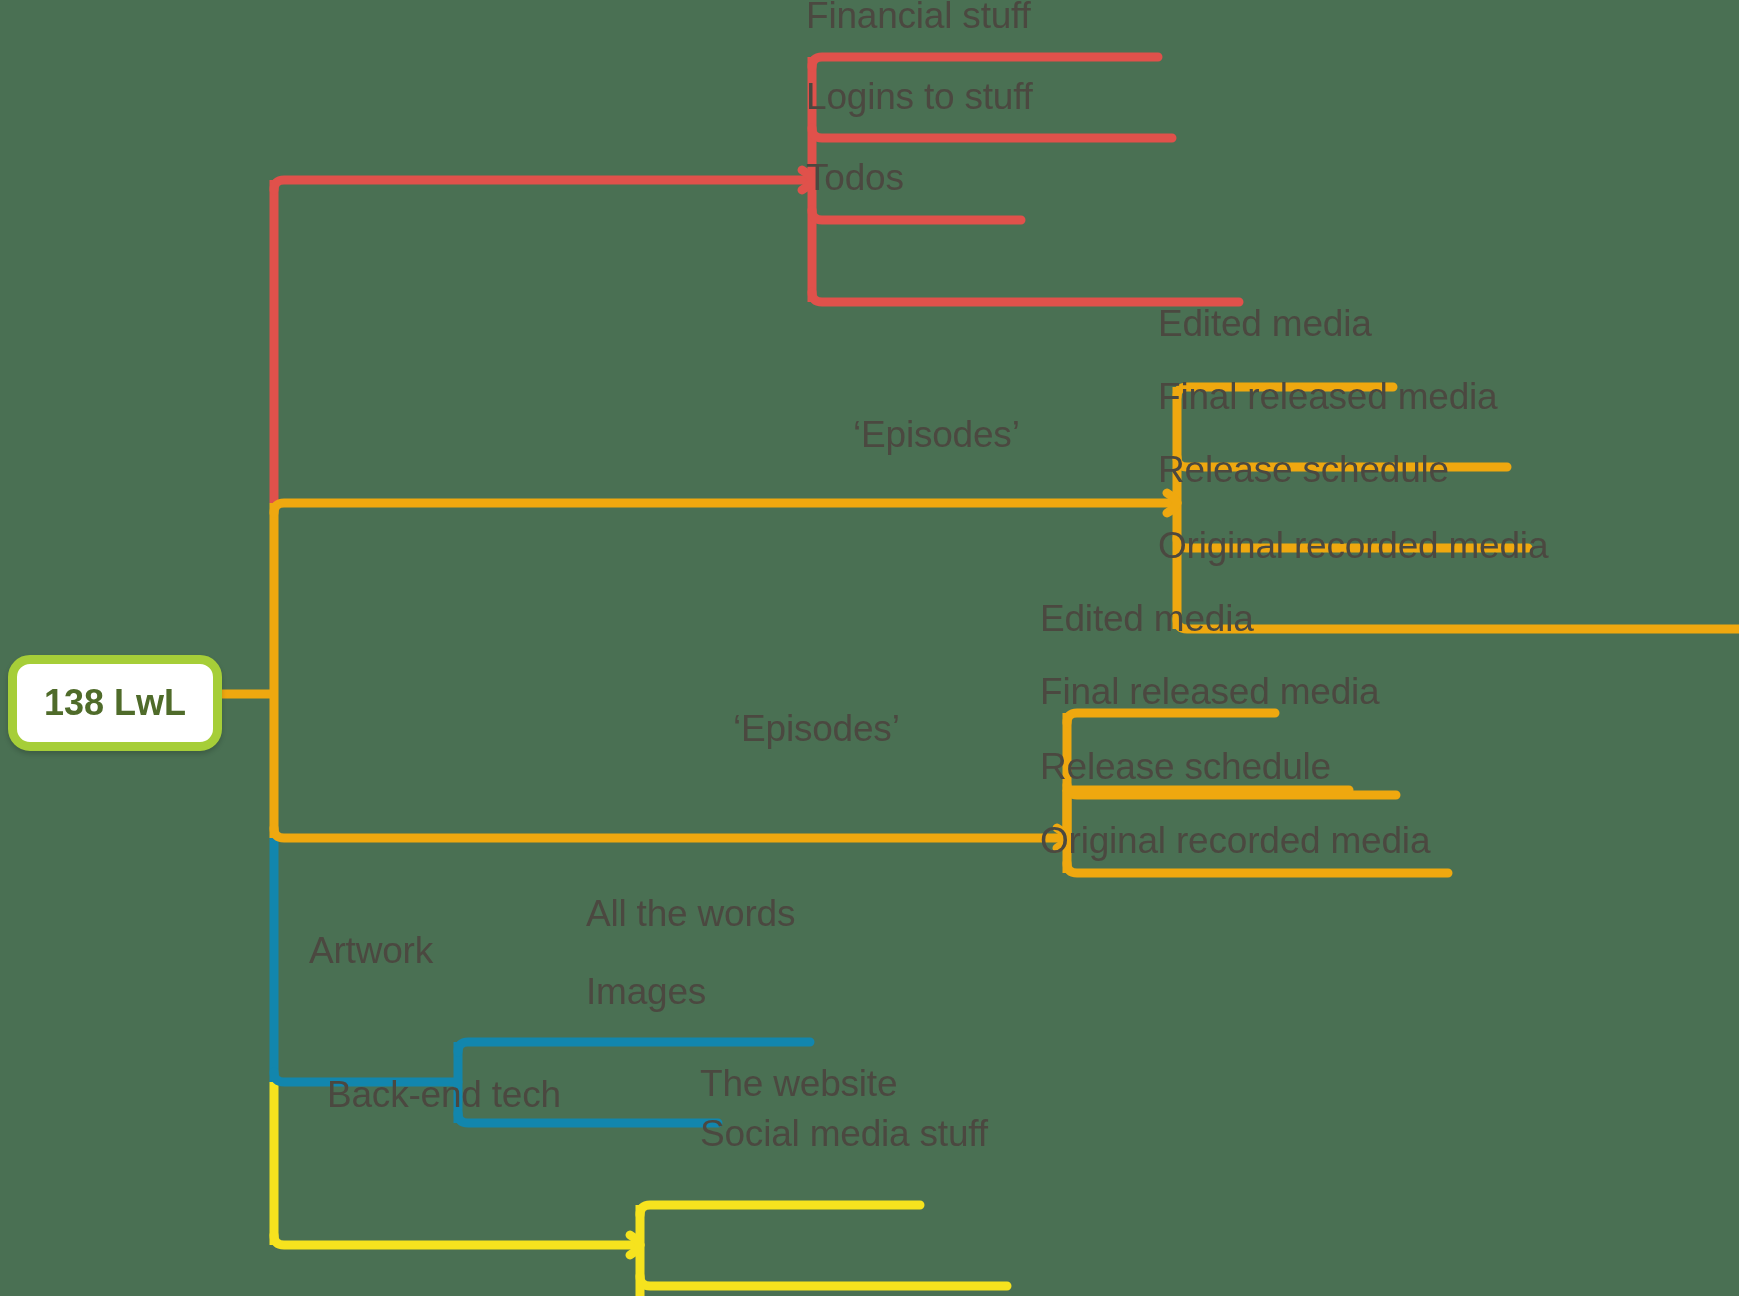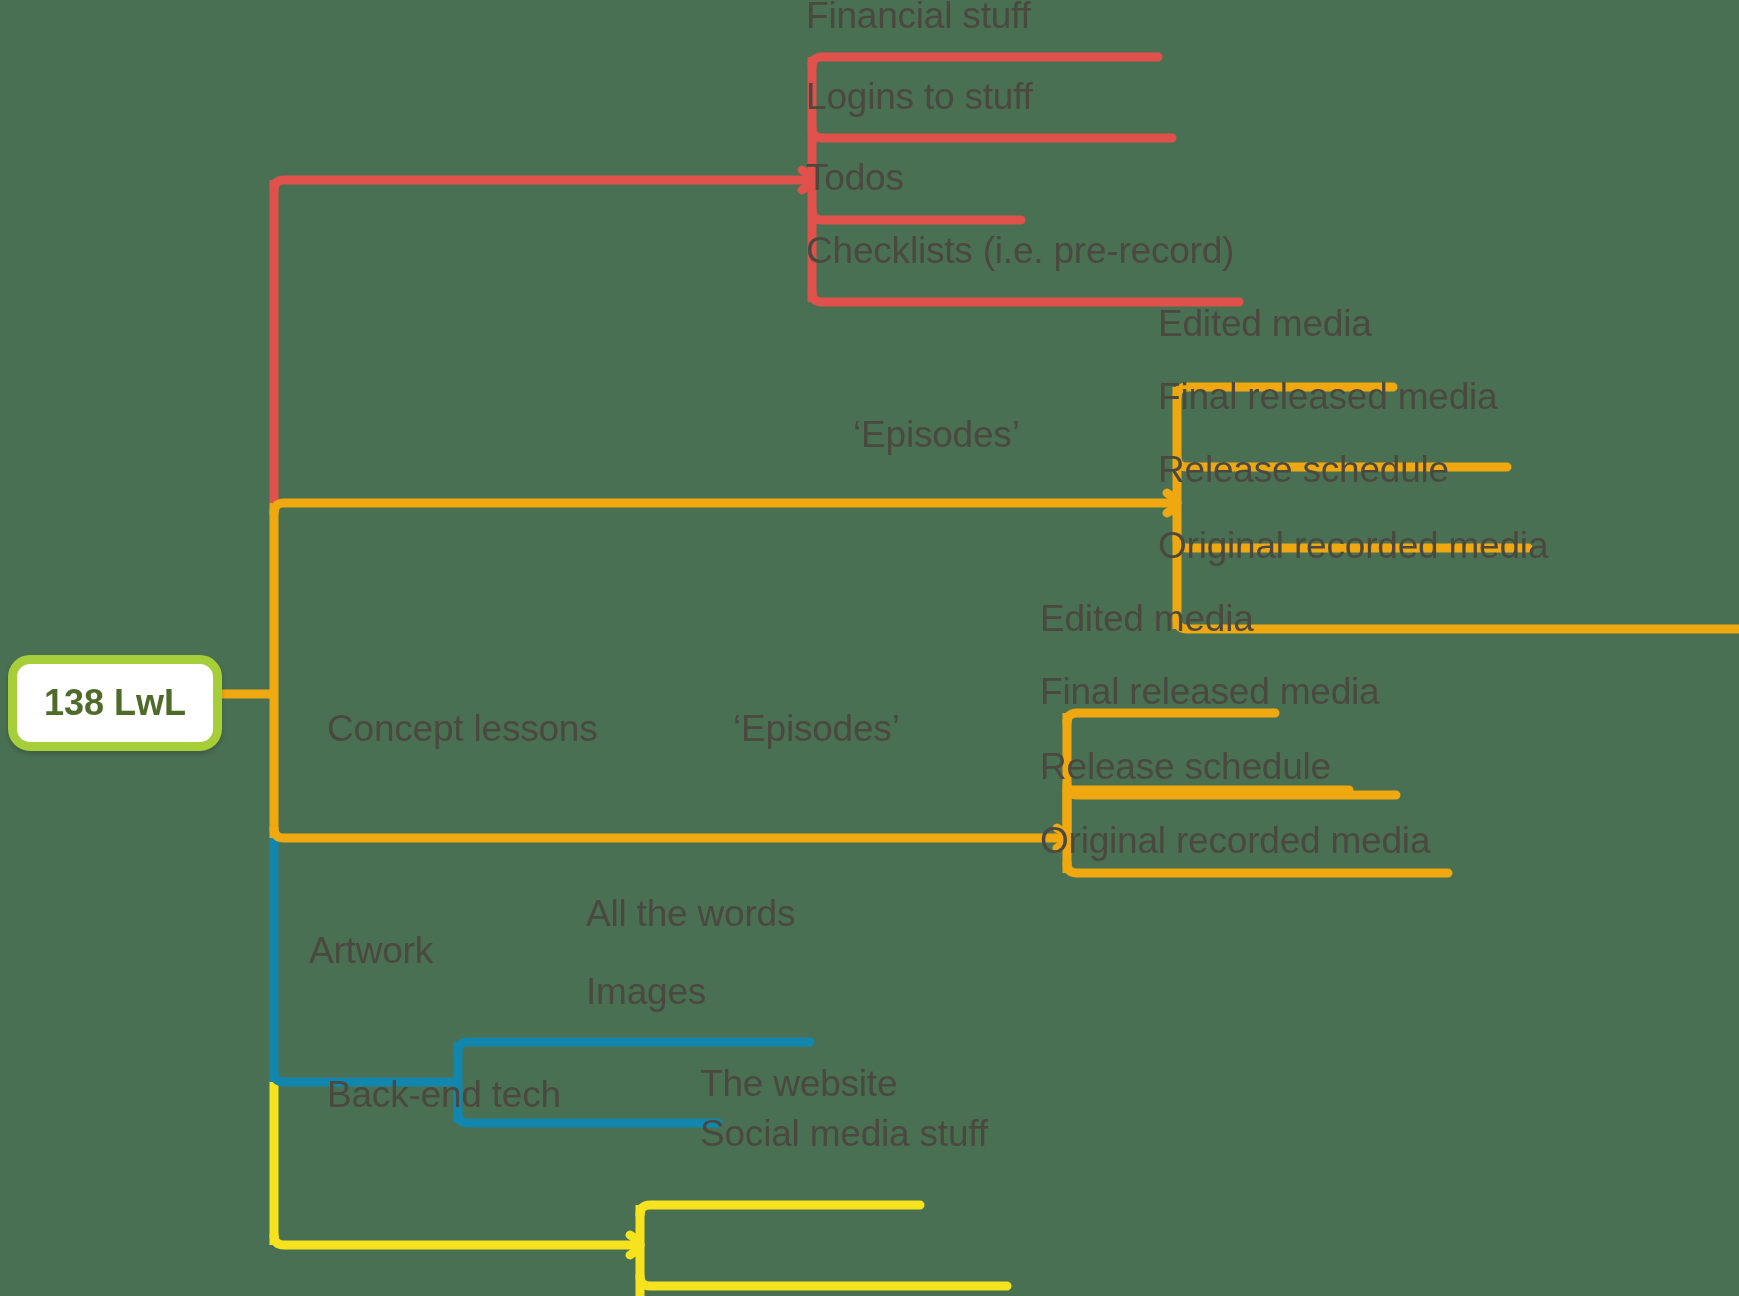--- a/index.html
+++ b/index.html
@@ -114,30 +114,28 @@
   </svg>
 
   <div class="root-node">
     <span class="root-label">138 LwL</span>
   </div>
 
 
   <div class="label" style="left:806px; top:-3px;">Financial stuff</div>
   <div class="label" style="left:806px; top:78px;">Logins to stuff</div>
   <div class="label" style="left:806px; top:159px;">Todos</div>
-  <div class="label" style="left:806px; top:232px;">Checklists (i.e. pre-record)</div>
 
   <div class="label" style="left:853px; top:416px;">‘Episodes’</div>
 
   <div class="label" style="left:1158px; top:305px;">Edited media</div>
   <div class="label" style="left:1158px; top:378px;">Final released media</div>
   <div class="label" style="left:1158px; top:451px;">Release schedule</div>
   <div class="label" style="left:1158px; top:527px;">Original recorded media</div>
 
-  <div class="label" style="left:327px; top:710px;">Concept lessons</div>
   <div class="label" style="left:733px; top:710px;">‘Episodes’</div>
 
   <div class="label" style="left:1040px; top:600px;">Edited media</div>
   <div class="label" style="left:1040px; top:673px;">Final released media</div>
   <div class="label" style="left:1040px; top:748px;">Release schedule</div>
   <div class="label" style="left:1040px; top:822px;">Original recorded media</div>
 
   <div class="label" style="left:309px; top:932px;">Artwork</div>
   <div class="label" style="left:586px; top:895px;">All the words</div>
   <div class="label" style="left:586px; top:973px;">Images</div>

